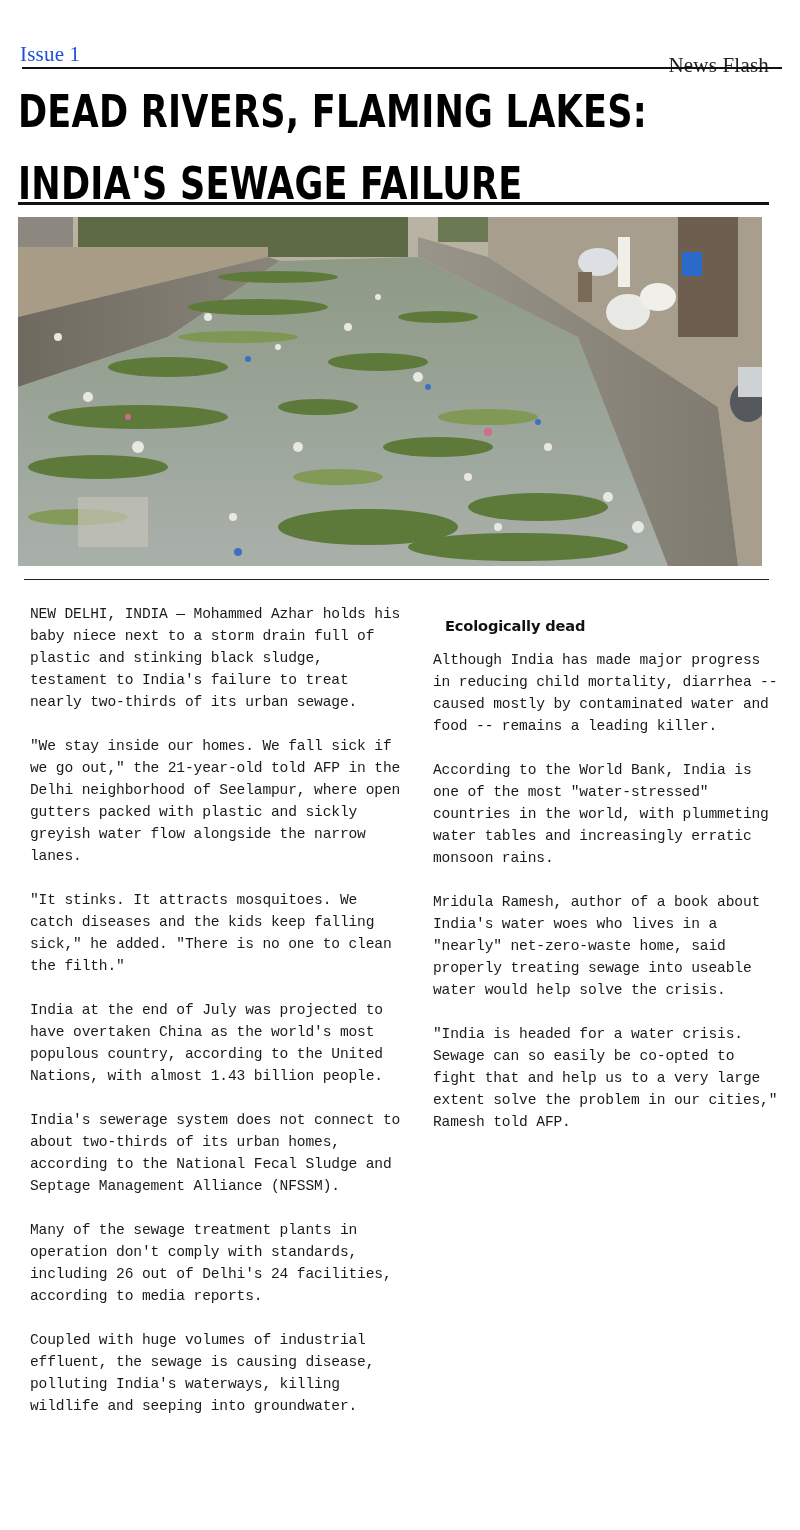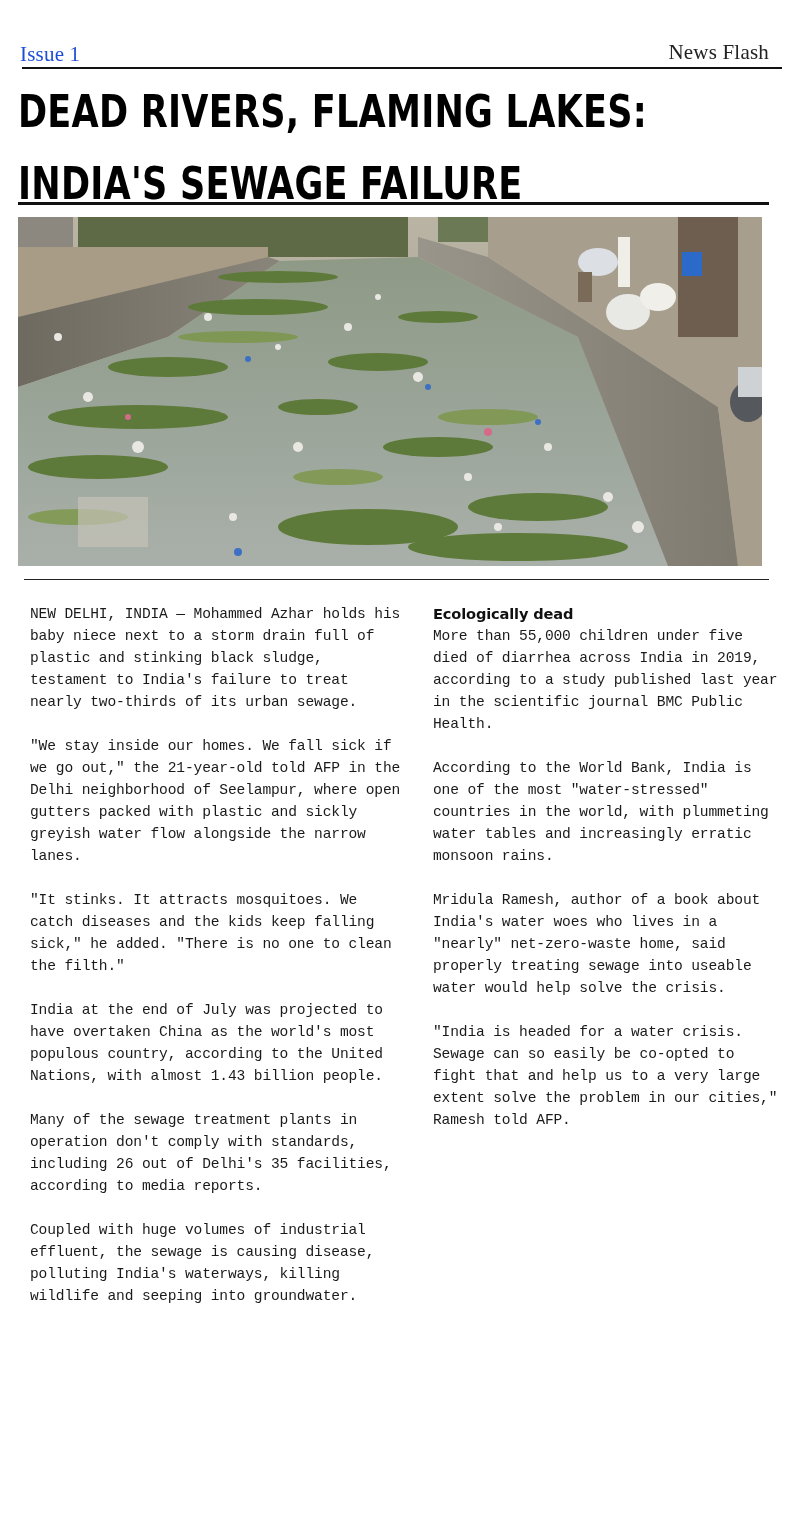--- a/index.html
+++ b/index.html
@@ -1,32 +1,32 @@
 <!DOCTYPE html>
 <html><head>
   <meta charset="utf-8">
   <style>
     html, body { margin: 0; padding: 0; background: #ffffff; }
     body { width: 800px; height: 1530px; position: relative; overflow: hidden; color: #111; }
     .masthead { position: absolute; left: 20px; top: 40px; width: 762px; height: 28px; }
     .masthead .issue { position: absolute; left: 0; top: 2px; font-family: "Liberation Serif", "DejaVu Serif", serif; font-size: 21px; color: #1d4ed8; letter-spacing: 0.2px; }
-    .masthead .flash { position: absolute; right: 13px; top: 0; font-family: "Liberation Serif", "DejaVu Serif", serif; font-size: 21px; color: #222; letter-spacing: 0.2px; }
+    .masthead .flash { position: absolute; right: 13px; top: 13px; font-family: "Liberation Serif", "DejaVu Serif", serif; font-size: 21px; color: #222; letter-spacing: 0.2px; }
     .rule-top { position: absolute; left: 22px; top: 67px; width: 760px; height: 2px; background: #111; }
     .headline { position: absolute; left: 18px; top: 76px; width: 760px; margin: 0;
       font-family: "DejaVu Sans", "Liberation Sans", sans-serif; font-weight: bold;
       font-size: 45px; line-height: 72px; color: #000; text-transform: uppercase;
       transform: scaleX(0.78); transform-origin: left top; width: 980px; letter-spacing: 0.3px; }
     .rule-title { position: absolute; left: 18px; top: 202px; width: 751px; height: 3px; background: #111; }
     .photo { position: absolute; left: 18px; top: 217px; width: 744px; height: 349px; overflow: hidden; background: #8a9080; }
     .rule-sep { position: absolute; left: 24px; top: 579px; width: 745px; height: 1px; background: #222; }
     .col { position: absolute; top: 603px; font-family: "DejaVu Sans", "Liberation Sans", sans-serif; font-size: 14.6px; line-height: 22px; color: #1a1a1a; letter-spacing: -0.15px; }
     .col.left { left: 30px; width: 372px; }
     .col.right { left: 433px; width: 345px; }
     .col p { margin: 0 0 22px 0; font-family: Liberation Mono, monospace; }
-    .col h3 { margin: 0; font-size: 14.6px; line-height: 22px; font-weight: bold; color: #111; }
+    .col h3 { margin: 12px; font-size: 14.6px; line-height: 22px; font-weight: bold; color: #111; }
   </style>
 </head>
 <body>
 
 <div class="masthead">
   <span class="issue">Issue 1</span>
   <span class="flash">News Flash</span>
 </div>
 <div class="rule-top"></div>
 
@@ -136,23 +136,24 @@
   </svg>
 </div>
 
 <div class="rule-sep"></div>
 
 <div class="col left">
   <p>NEW DELHI, INDIA — Mohammed Azhar holds his baby niece next to a storm drain full of plastic and stinking black sludge, testament to India's failure to treat nearly two-thirds of its urban sewage.</p>
   <p>"We stay inside our homes. We fall sick if we go out," the 21-year-old told AFP in the Delhi neighborhood of Seelampur, where open gutters packed with plastic and sickly greyish water flow alongside the narrow lanes.</p>
   <p>"It stinks. It attracts mosquitoes. We catch diseases and the kids keep falling sick," he added. "There is no one to clean the filth."</p>
   <p>India at the end of July was projected to have overtaken China as the world's most populous country, according to the United Nations, with almost 1.43 billion people.</p>
-  <p>Many of the sewage treatment plants in operation don't comply with standards, including 26 out of Delhi's 35 facilities, according to media reports.</p>
+  <p>India's sewerage system does not connect to about two-thirds of its urban homes, according to the National Fecal Sludge and Septage Management Alliance (NFSSM).</p>
+  <p>Many of the sewage treatment plants in operation don't comply with standards, including 26 out of Delhi's 24 facilities, according to media reports.</p>
   <p>Coupled with huge volumes of industrial effluent, the sewage is causing disease, polluting India's waterways, killing wildlife and seeping into groundwater.</p>
 </div>
 
 <div class="col right">
   <h3>Ecologically dead</h3>
-  <p>More than 55,000 children under five died of diarrhea across India in 2019, according to a study published last year in the scientific journal BMC Public Health.</p>
+  <p>Although India has made major progress in reducing child mortality, diarrhea -- caused mostly by contaminated water and food -- remains a leading killer.</p>
   <p>According to the World Bank, India is one of the most "water-stressed" countries in the world, with plummeting water tables and increasingly erratic monsoon rains.</p>
   <p>Mridula Ramesh, author of a book about India's water woes who lives in a "nearly" net-zero-waste home, said properly treating sewage into useable water would help solve the crisis.</p>
   <p>"India is headed for a water crisis. Sewage can so easily be co-opted to fight that and help us to a very large extent solve the problem in our cities," Ramesh told AFP.</p>
 </div>
 
 </body></html>

